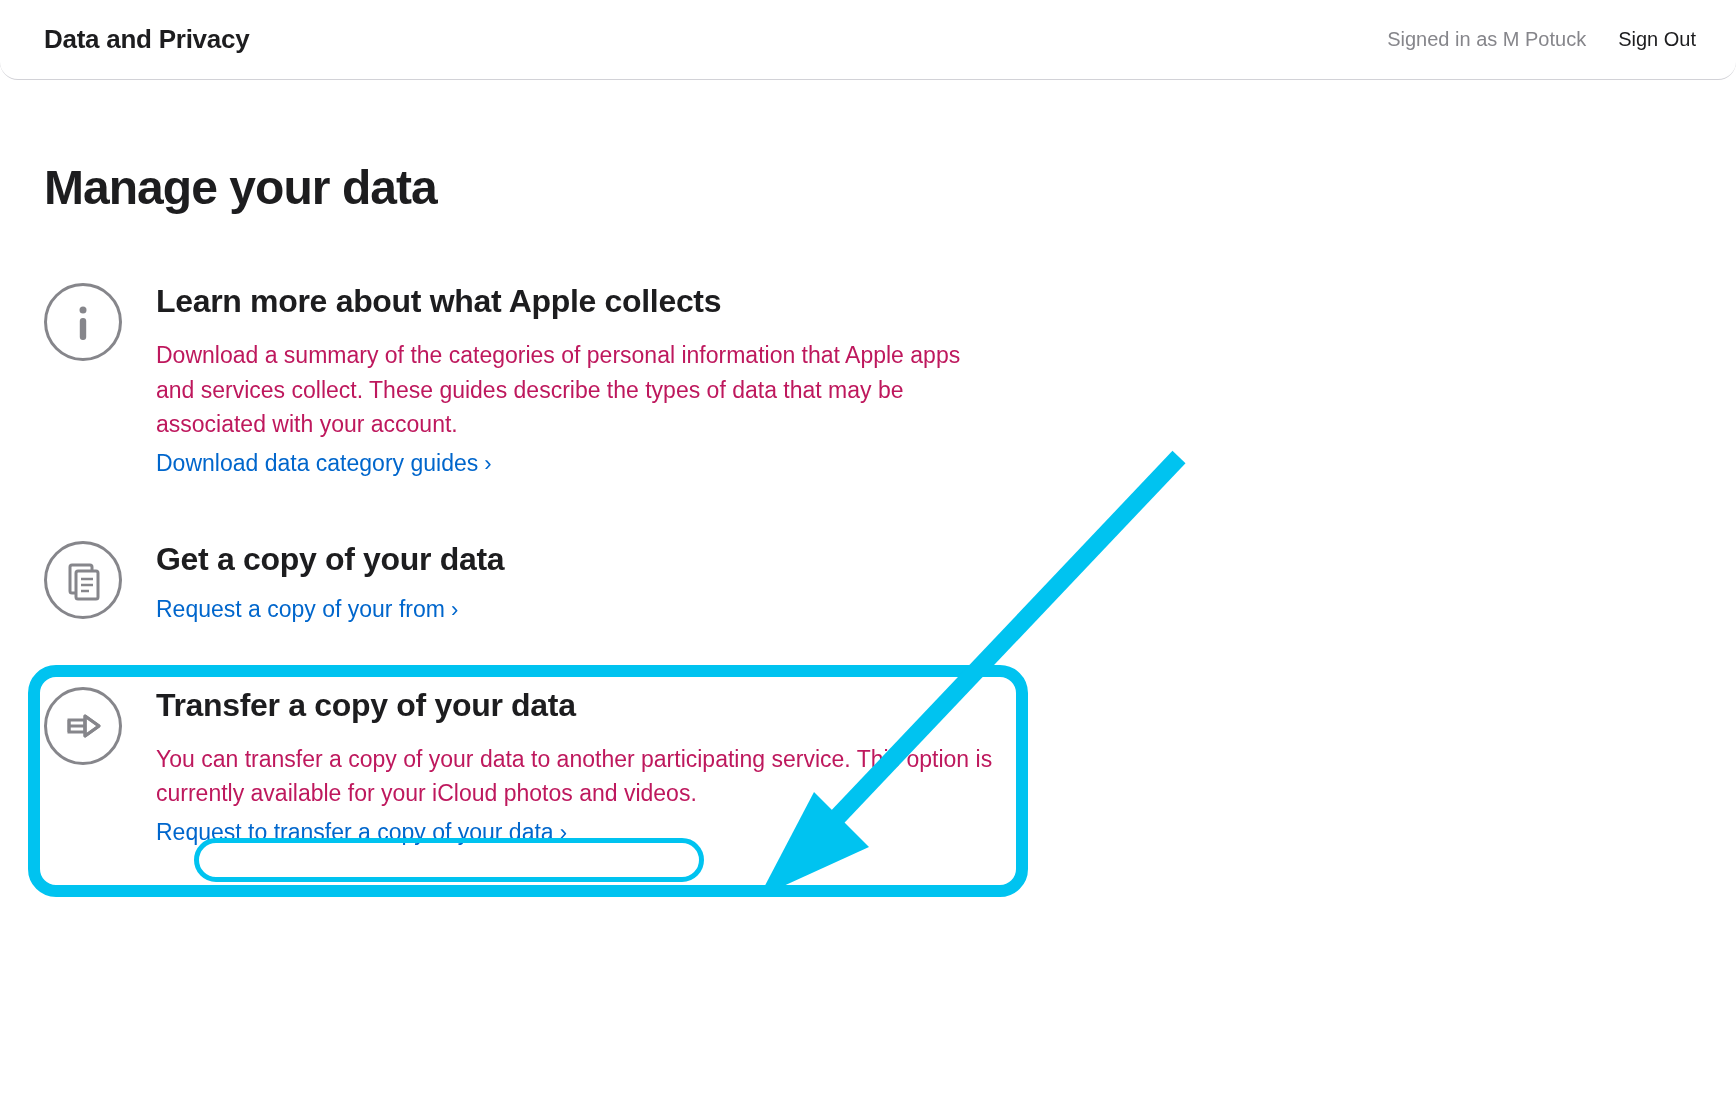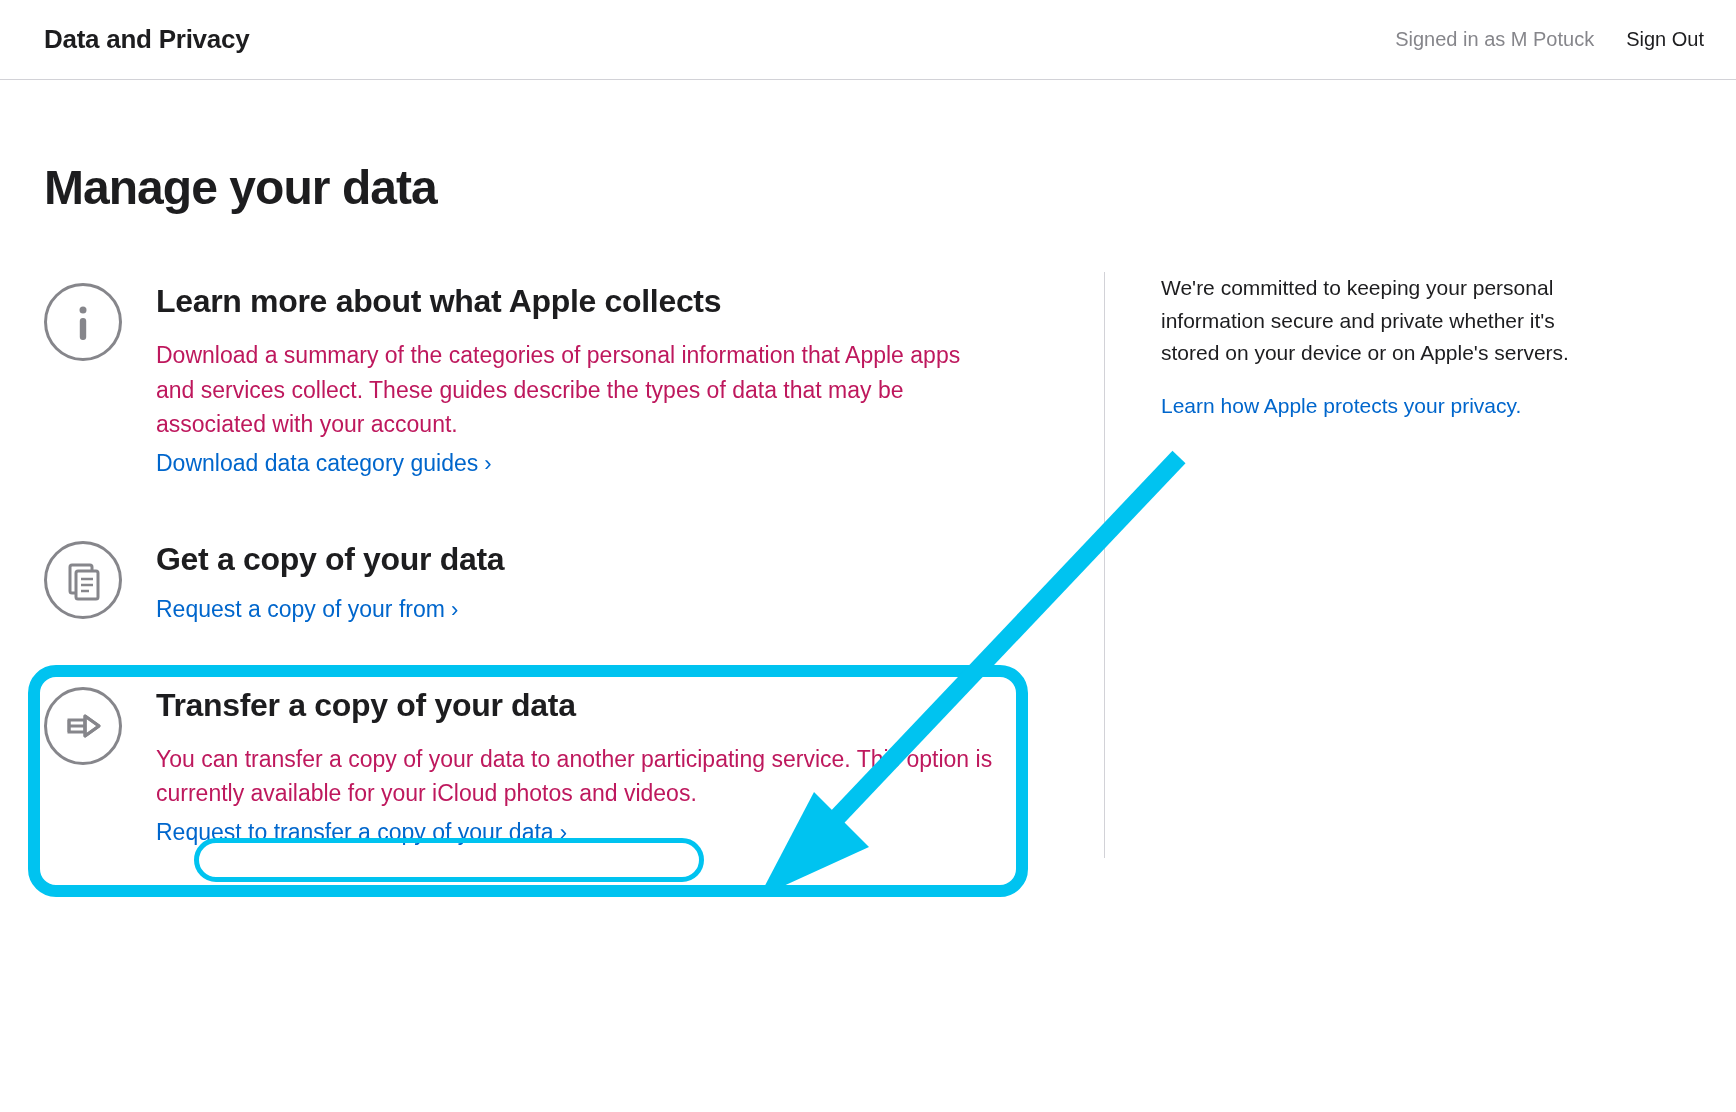--- a/index.html
+++ b/index.html
@@ -11,22 +11,23 @@
       font-family: -apple-system, BlinkMacSystemFont, "Segoe UI", Helvetica, Arial, sans-serif;
       background: #fff;
       color: #1d1d1f;
       width: 1736px;
       height: 1112px;
     }
     .topbar {
       display: flex;
       justify-content: space-between;
       align-items: center;
-      padding: 24px 32px 24px 44px;
+      padding: 24px 40px 24px 44px;
       border-bottom: 1px solid #d2d2d7;
+      border-radius: 18px;
     }
     .topbar-title {
       font-size: 26px;
       font-weight: 700;
       letter-spacing: -0.01em;
     }
     .topbar-right {
       display: flex;
       gap: 32px;
       align-items: center;
@@ -35,21 +36,21 @@
     .signed-in {
       color: #86868b;
     }
     .sign-out {
       color: #1d1d1f;
       cursor: pointer;
     }
     .content {
       display: flex;
       padding: 80px 44px 40px 44px;
-      gap: 0;
+      gap: 17px;
     }
     .left {
       flex: 1;
       max-width: 1060px;
     }
     .page-heading {
       font-size: 48px;
       font-weight: 700;
       letter-spacing: -0.02em;
       margin-bottom: 68px;
@@ -214,17 +215,13 @@
       </div>
       <div class="section-body">
         <h2 class="section-title">Transfer a copy of your data</h2>
         <p class="section-desc">You can transfer a copy of your data to another participating service. This option is currently available for your iCloud photos and videos.</p>
         <a class="section-link">Request to transfer a copy of your data</a>
       </div>
     </div>
 
   </div>
 
-  <div class="right">
-    <p class="right-text">We're committed to keeping your personal information secure and private whether it's stored on your device or on Apple's servers.</p>
-    <a class="right-link">Learn how Apple protects your privacy.</a>
-  </div>
 </div>
 
 </body></html>

